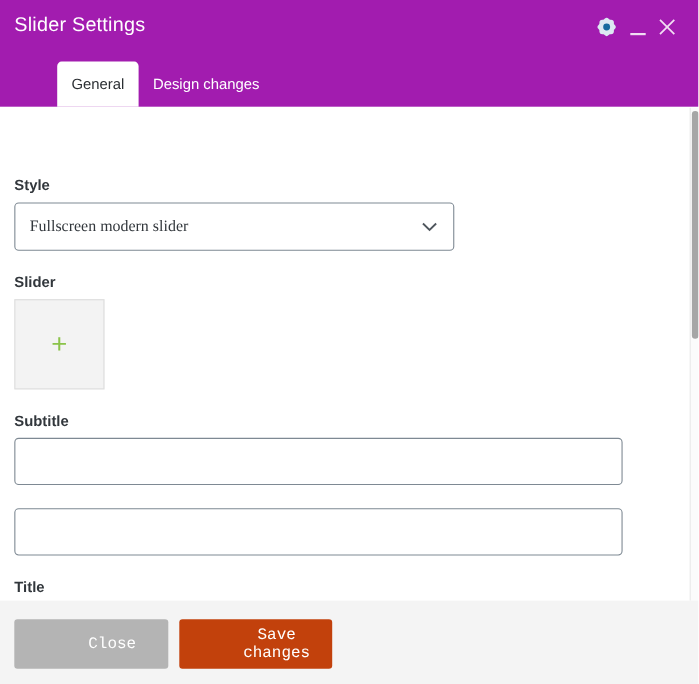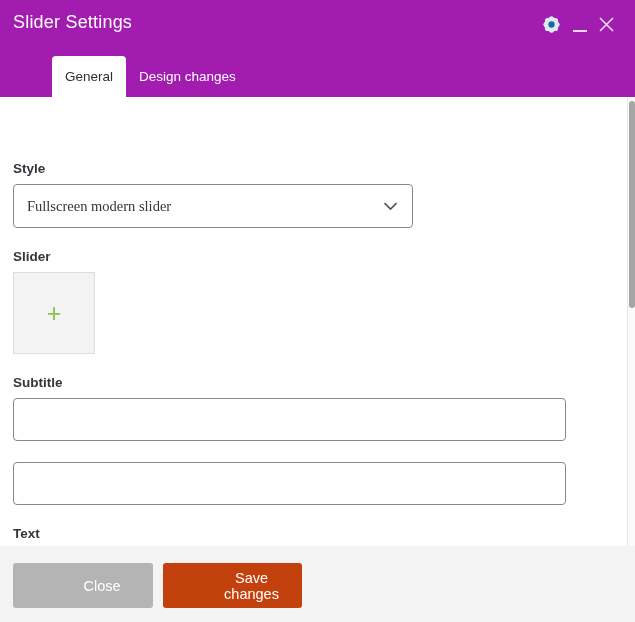--- a/index.html
+++ b/index.html
@@ -80,21 +80,21 @@
   }
 
   
   .footer{
     position:absolute;left:0;bottom:0;width:635px;height:76px;
     background:#f4f4f4;
   }
   .footer-inner{display:flex;gap:10px;padding:17px 0 0 13px;}
   .btn{
     height:45px;border:none;border-radius:3px;cursor:pointer;
-    color:#ffffff;font-family:Liberation Sans, sans-serif;font-size:14.5px;padding-left:44px;
+    color:#ffffff;font-family:Liberation Mono, monospace;font-size:14.5px;padding-left:44px;
   }
   .btn-close{width:140px;background:#b4b4b4;}
   .btn-save{width:139px;background:#c2410c;}
 </style>
 </head>
 <body>
 
 <div class="panel-header">
   <div class="panel-title">Slider Settings</div>
 
@@ -153,21 +153,21 @@
     <div class="group">
       <label class="field-label">Subtitle</label>
       <input type="text" class="text-input" value="" style="">
     </div>
 
     <div class="group">
       <input type="text" class="text-input" value="" style="">
     </div>
 
     <div class="group">
-      <label class="field-label">Text</label>
+      <label class="field-label">Title</label>
       <input type="text" class="text-input" value="" style="">
     </div>
 
   </div>
 </div>
 
 <div class="scrollbar-track">
   <div class="scrollbar-thumb"></div>
 </div>
 

